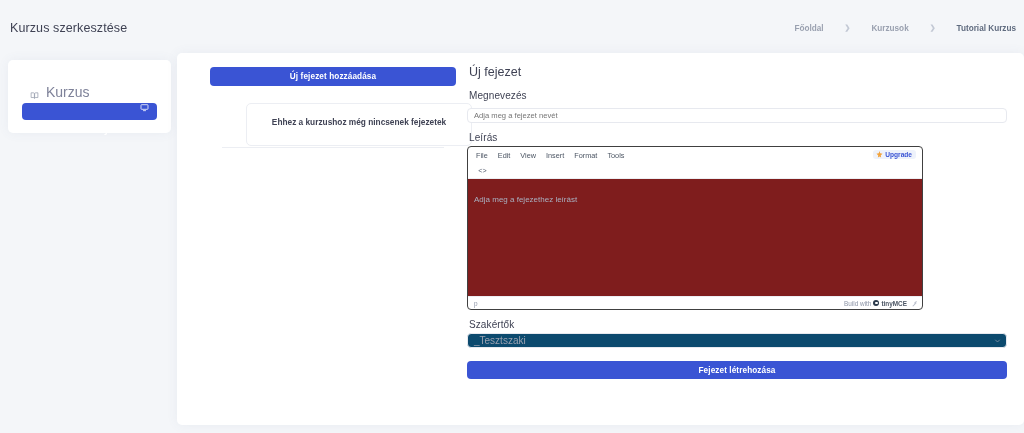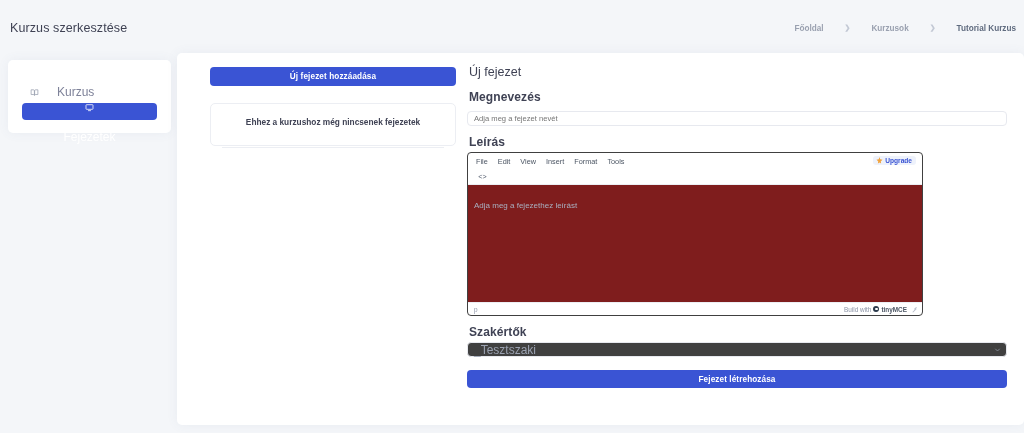--- a/index.html
+++ b/index.html
@@ -27,23 +27,23 @@
   .crumb-sep { color: #c2c8d4; font-size: 7px; }
 
   
   .sidebar-card {
     position: absolute; left: 8px; top: 60px; width: 163px; height: 73px;
     background: #ffffff; border-radius: 5px;
     box-shadow: 0 0 12px rgba(82,96,140,.07);
   }
   .nav { position: absolute; left: 14px; top: 24px; width: 135px; }
   .nav-item {
-    display: flex; align-items: center; gap: 18px;
+    display: flex; align-items: flex-end; gap: 7px;
     height: 16px; padding: 0 8px; border-radius: 4px;
-    font-size: 12px; color: #7e8299; font-weight: 500; margin-bottom: 3px;
+    font-size: 14px; color: #7e8299; font-weight: 500; margin-bottom: 3px;
     cursor: pointer;
   }
   .nav-item.active { background: #3a54d4; color: #ffffff; height: 17px; flex-direction: column; }
   .nav-ico { width: 9px; height: 9px; display: inline-flex; align-items: center; justify-content: center; flex: 0 0 9px; }
   .nav-ico svg { width: 9px; height: 9px; display: block; }
 
   
   .content-card {
     position: absolute; left: 177px; top: 53px; width: 847px; height: 372px;
     background: #ffffff; border-radius: 5px;
@@ -52,35 +52,35 @@
 
   
   .chapters-col { position: absolute; left: 33px; top: 14px; width: 246px; }
   .btn-add {
     width: 246px; height: 19px; border: none; border-radius: 4px;
     background: #3a54d4; color: #fff; font-size: 8.2px; font-weight: 600;
     font-family: inherit; cursor: pointer; letter-spacing: .1px;
     display: flex; align-items: center; justify-content: center;
   }
   .empty-box {
-    margin-top: 17px; width: 246px; height: 43px;
+    margin-top: 17px; width: 226px; height: 43px;
     border: 1px solid #eceef3; border-radius: 5px;
-    display: flex; align-items: flex-start; justify-content: center;
+    display: flex; align-items: flex-start; justify-content: center; margin-left: 36px;
   }
   .empty-text {
     font-size: 8.3px; font-weight: 700; color: #3f4254; margin-top: 13px;
   }
   .empty-rule {
     position: absolute; left: 12px; top: 80px; width: 222px; height: 1px; background: #eceef3;
   }
 
   
   .form-col { position: absolute; left: 290px; top: 12px; width: 540px; }
   .form-title { font-size: 12.5px; color: #3f4254; font-weight: 400; margin: 0 0 11px 2px; }
-  .field-label { font-size: 12px; font-weight: 700; color: #3f4254; margin: 0 0 3px 2px; letter-spacing: .1px; }
+  .field-label { font-size: 10px; font-weight: 400; color: #3f4254; margin: 0 0 3px 2px; letter-spacing: .1px; }
   .text-input {
     width: 540px; height: 15px; border: 1px solid #e7e9ef; border-radius: 4px;
     background: #fff; font-size: 7.6px; color: #a9b0c0;
     padding: 4px 6px; font-family: inherit; outline: none;
   }
   .spacer-9 { height: 9px; }
 
   
   .editor {
     width: 456px; border: 1px solid #404040; border-radius: 4px; background: #fff; overflow: hidden;
@@ -123,22 +123,22 @@
   .resize-grip { margin-left: 3px; width: 5px; height: 5px; position: relative; }
   .resize-grip::before, .resize-grip::after {
     content: ""; position: absolute; background: #b6bcc9; height: 1px; transform: rotate(-45deg);
   }
   .resize-grip::before { width: 5px; right: 0; top: 3.4px; }
   .resize-grip::after { width: 2.6px; right: 0; top: 1.2px; }
 
   
   .select-wrap { position: relative; width: 540px; }
   .select-box {
-    width: 540px; height: 15px; border: 1px solid #e7e9ef; border-radius: 4px; background: #404040;
-    font-size: 12px; color: #9aa1b0; padding: 0 16px 0 6px;
+    width: 540px; height: 15px; border: 1px solid #e7e9ef; border-radius: 4px; background: #0c4a6e;
+    font-size: 10px; color: #9aa1b0; padding: 0 16px 0 6px;
     display: flex; align-items: center; cursor: pointer;
   }
   .chevron {
     position: absolute; right: 6px; top: 50%; transform: translateY(-50%);
     width: 7px; height: 7px; pointer-events: none;
   }
   .chevron svg { width: 7px; height: 7px; display: block; }
 
   
   .btn-submit {

